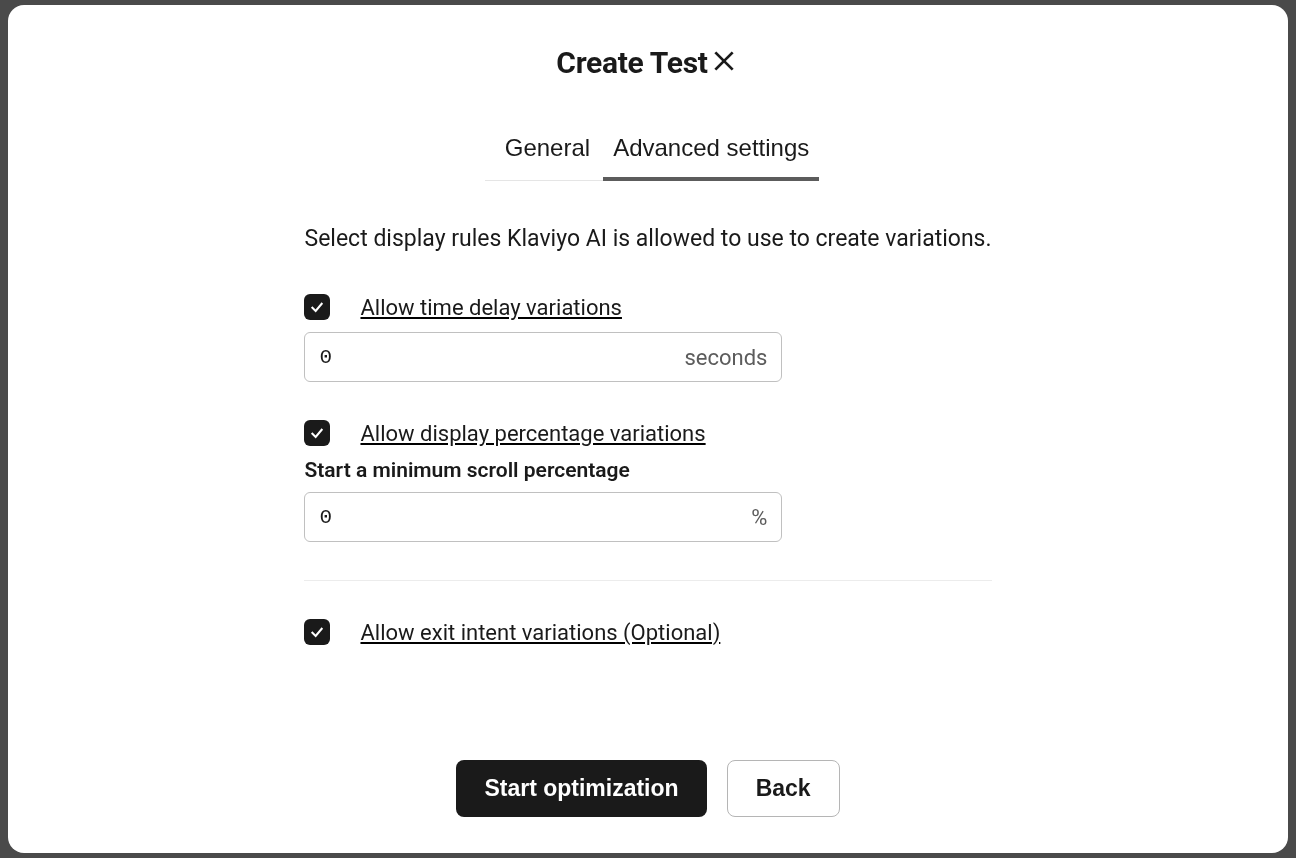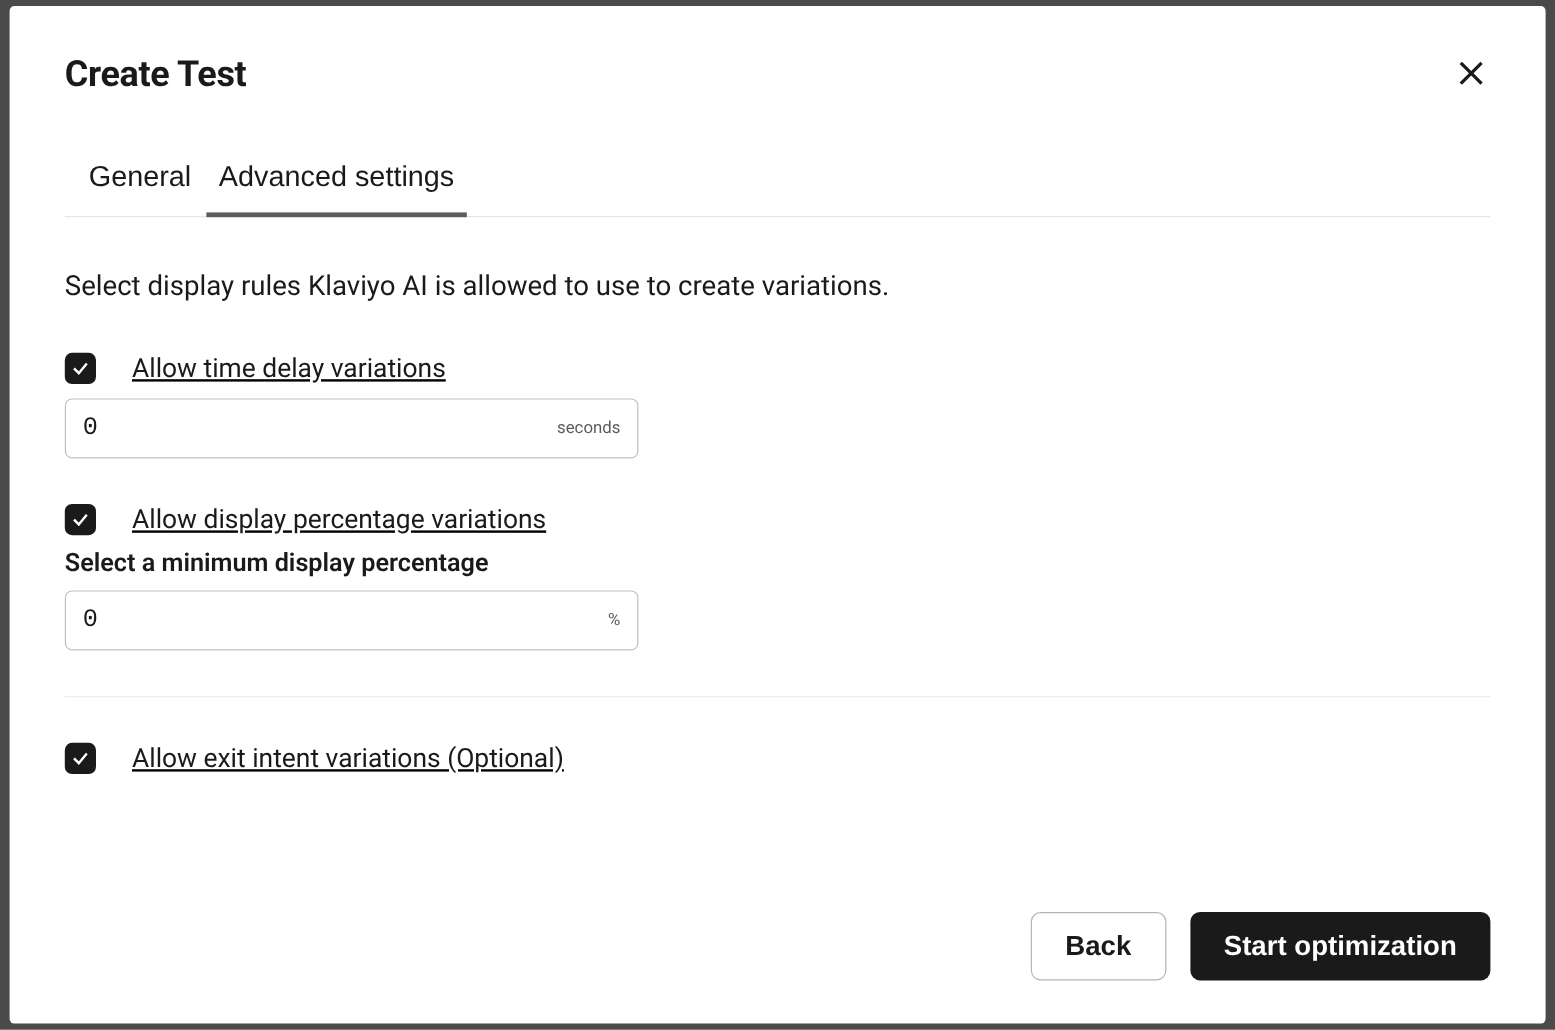--- a/index.html
+++ b/index.html
@@ -20,24 +20,25 @@
       inset: 0;
       background: #4a4a4a;
     }
     .modal {
       position: absolute;
       top: 5px;
       left: 8px;
       right: 8px;
       bottom: 5px;
       background: #fff;
-      border-radius: 4px;
+      border-radius: 16px;
       padding: 40px 46px 36px 46px;
       display: flex;
       flex-direction: column;
+      align-items: center;
     }
     .modal-header {
       display: flex;
       justify-content: space-between;
       align-items: flex-start;
       margin-bottom: 48px;
     }
     .modal-title {
       font-size: 30px;
       font-weight: 700;
@@ -149,21 +150,21 @@
     .input-group input {
       flex: 1;
       border: none;
       outline: none;
       font-size: 21px;
       font-family: "SFMono-Regular", Consolas, "Liberation Mono", Menlo, monospace;
       color: #1a1a1a;
       background: none;
     }
     .input-suffix {
-      font-size: 14px;
+      font-size: 22px;
       color: #5c5c5c;
       font-weight: 400;
     }
     .divider {
       border: none;
       border-top: 1px solid #ececec;
       margin: 6px 0 38px 0;
     }
     .modal-footer {
       display: flex;
@@ -233,37 +234,37 @@
     </div>
 
     <div class="checkbox-row">
       <div class="checkbox">
         <svg viewBox="0 0 24 24">
           <polyline points="4 12 10 18 20 6"></polyline>
         </svg>
       </div>
       <span class="checkbox-label">Allow display percentage variations</span>
     </div>
-    <div class="field-label">Select a minimum display percentage</div>
+    <div class="field-label">Start a minimum scroll percentage</div>
     <div class="input-group">
       <input type="text" value="0" style="">
       <span class="input-suffix">%</span>
     </div>
 
     <hr class="divider">
 
     <div class="checkbox-row section-exit">
       <div class="checkbox">
         <svg viewBox="0 0 24 24">
           <polyline points="4 12 10 18 20 6"></polyline>
         </svg>
       </div>
       <span class="checkbox-label">Allow exit intent variations (Optional)</span>
     </div>
 
   </div>
 
   <div class="modal-footer">
+    <button class="btn btn-primary">Start optimization</button>
     <button class="btn btn-secondary">Back</button>
-    <button class="btn btn-primary">Start optimization</button>
   </div>
 
 </div>
 
 </body></html>

